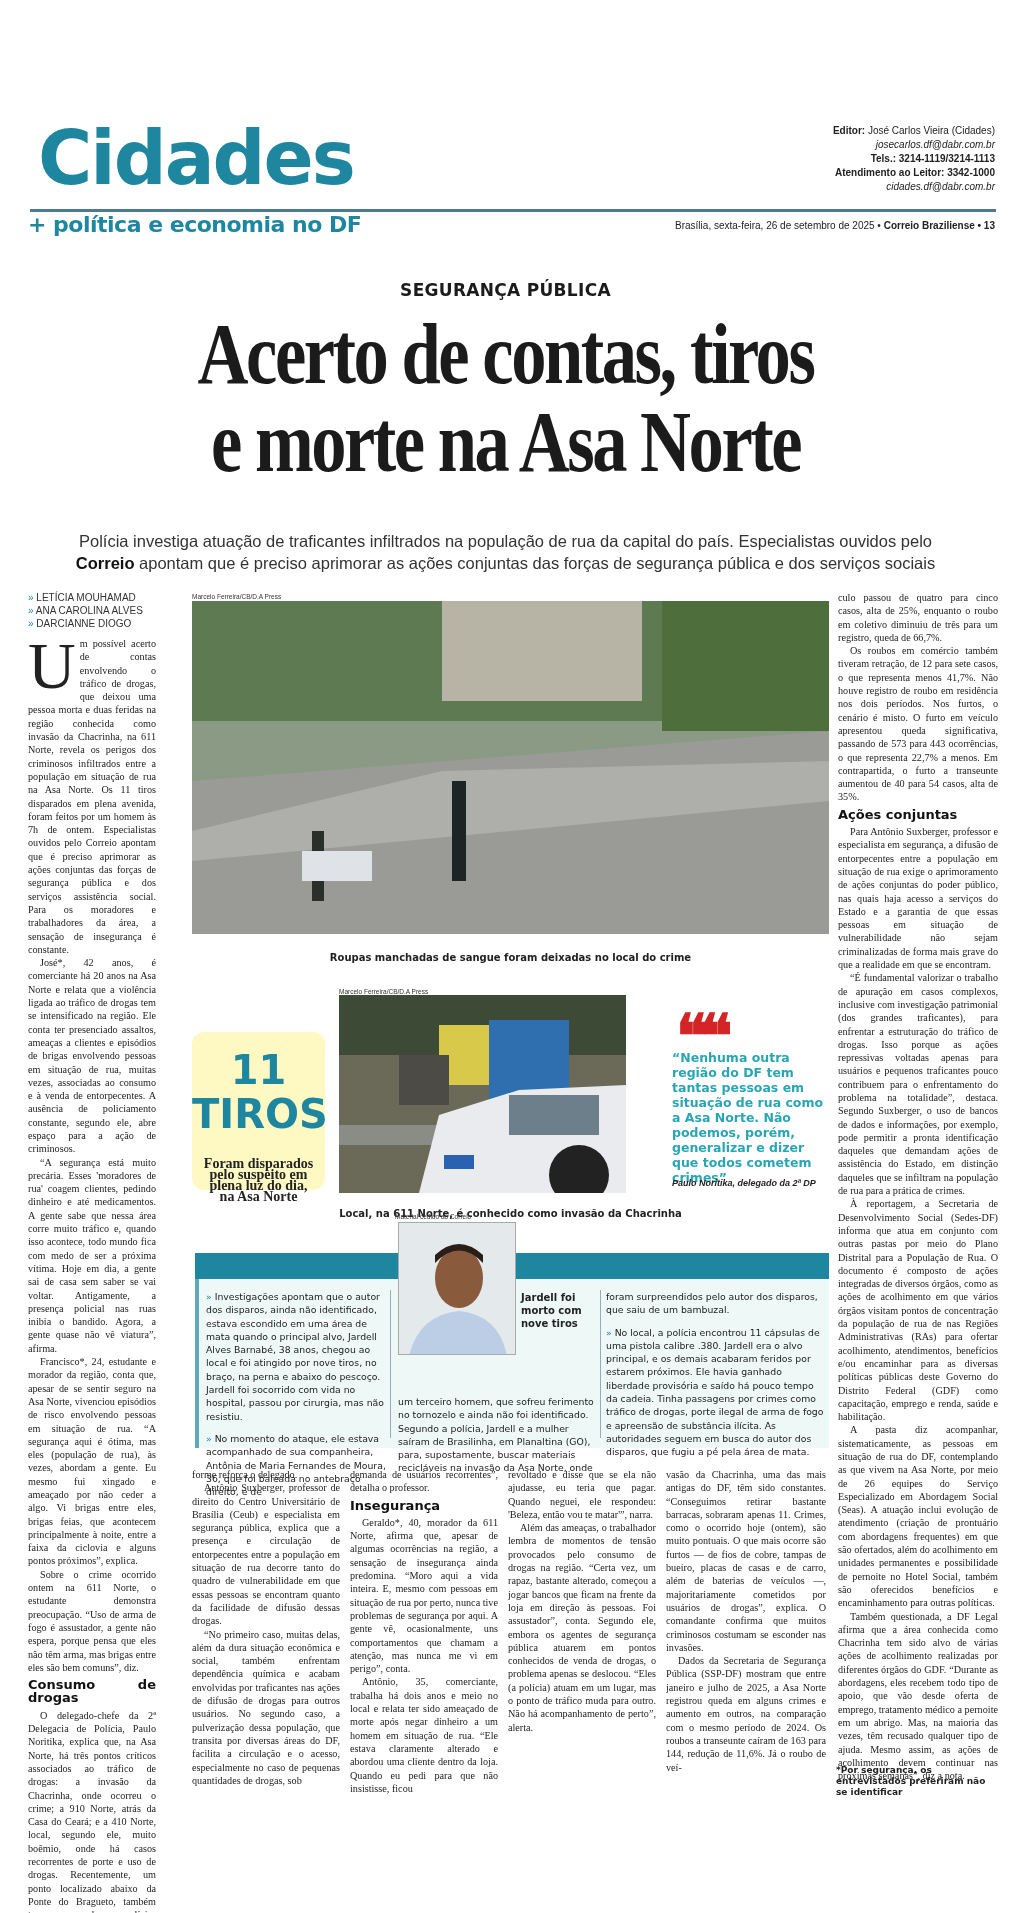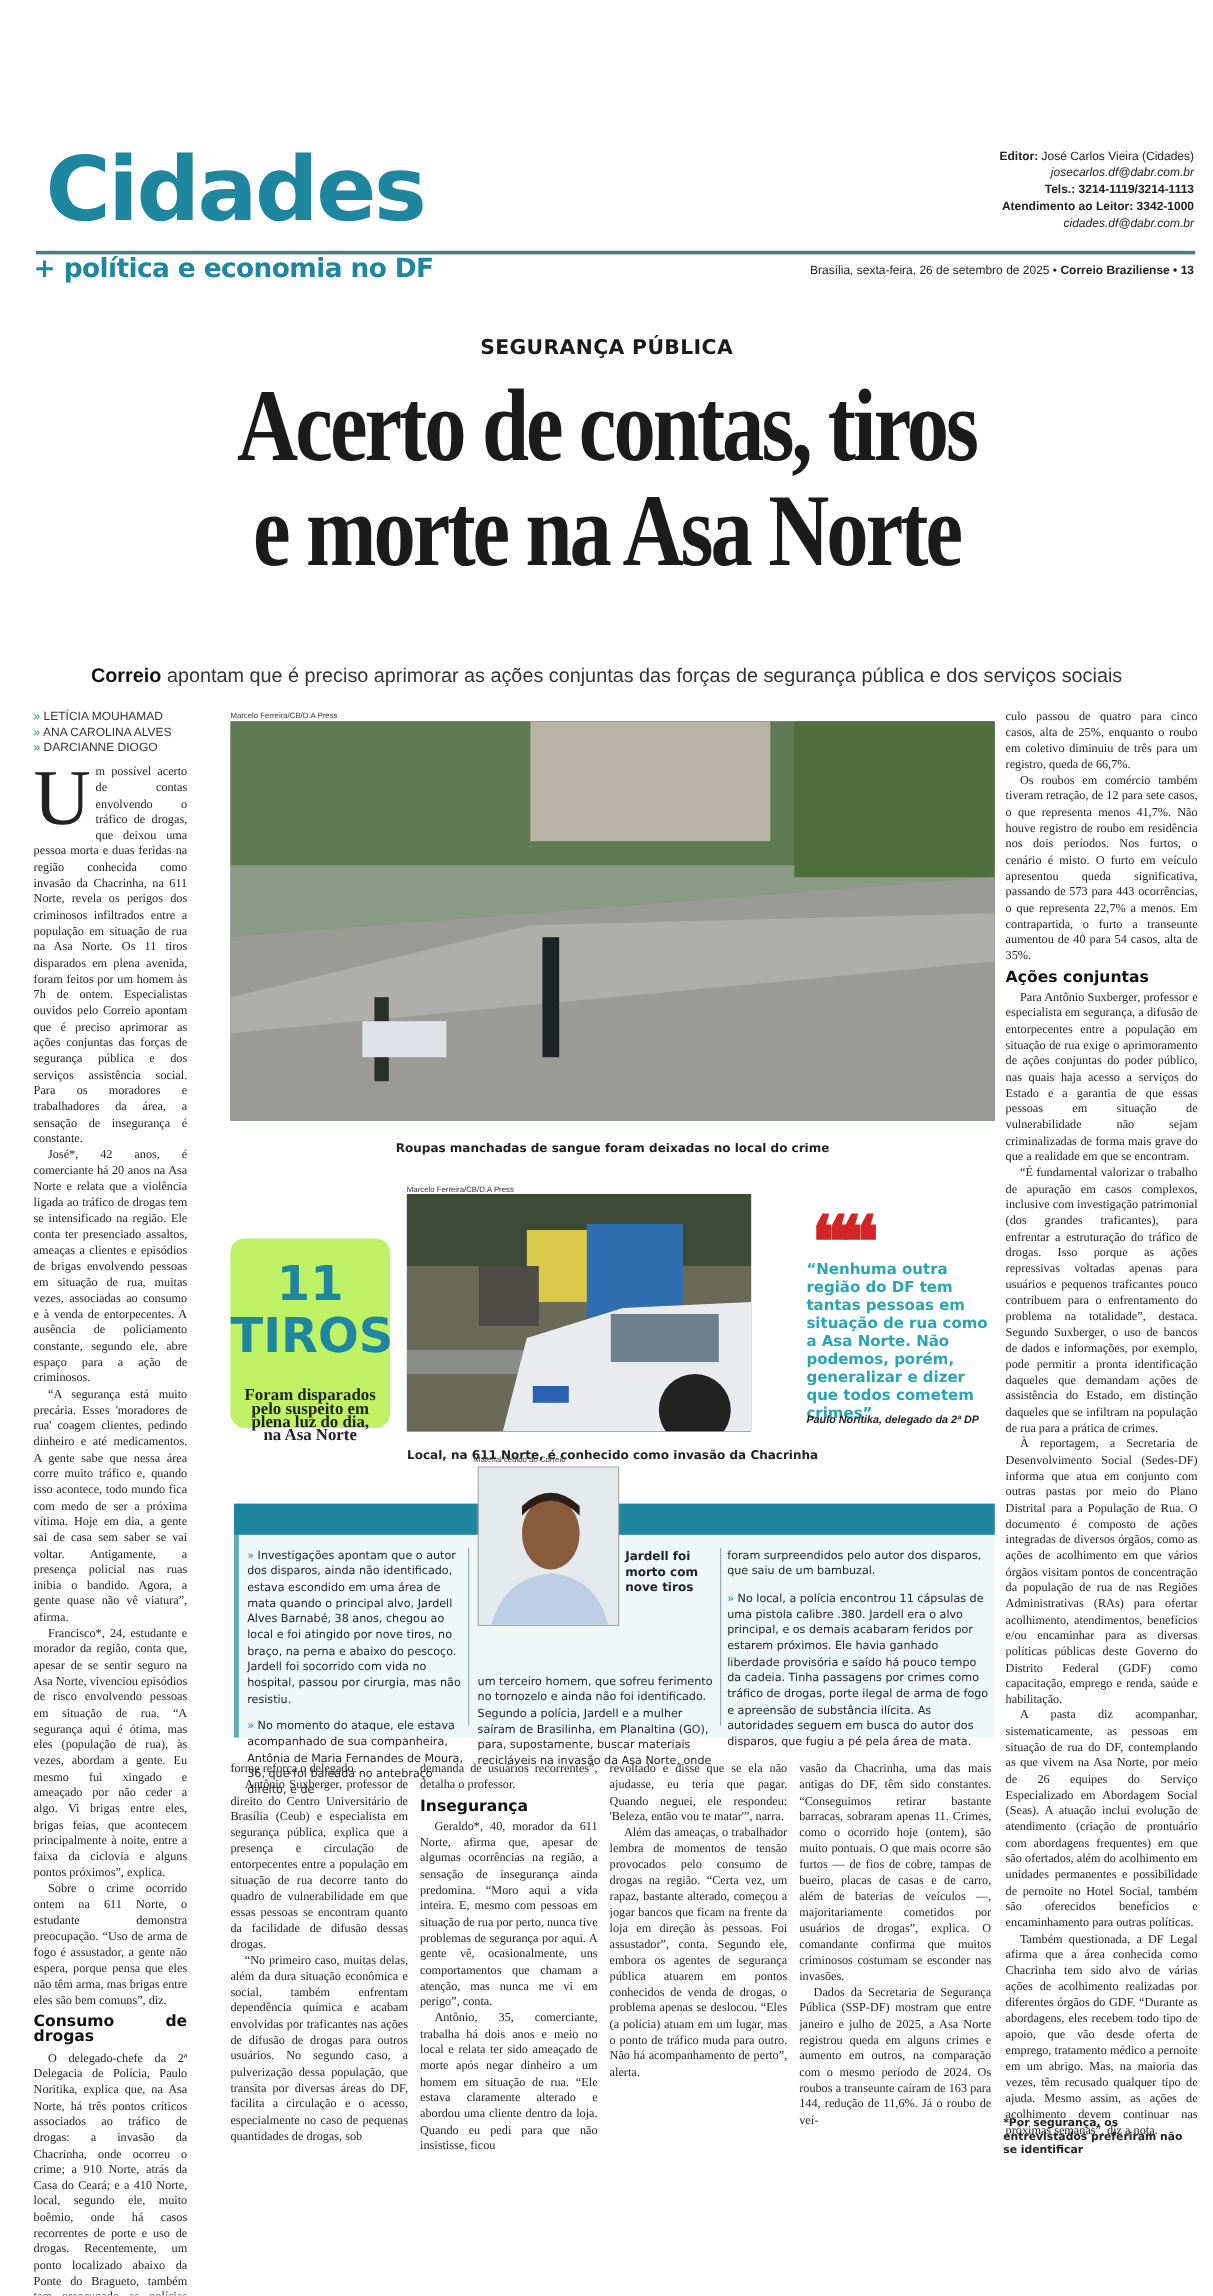--- a/index.html
+++ b/index.html
@@ -33,21 +33,21 @@
 
   .col-left { left: 28px; top: 637px; width: 128px; height: 1280px; overflow: hidden; }
   .col-right { left: 838px; top: 591px; width: 160px; height: 1200px; overflow: hidden; }
 
   
   .photo { background: #6a7a6a; overflow: hidden; }
   .photo-credit { font-family: "Liberation Sans", sans-serif; font-size: 6.5px; color: #333; }
   .caption { font-family: "DejaVu Sans", sans-serif; font-size: 10px; font-weight: bold; color: #222; text-align: center; }
 
   
-  .statbox { left: 192px; top: 1032px; width: 133px; height: 158px; background: #bef264; border-radius: 12px; text-align: center; }
+  .statbox { left: 192px; top: 1032px; width: 133px; height: 158px; background: #fef9c3; border-radius: 12px; text-align: center; }
   .stat-num { font-family: "DejaVu Sans", sans-serif; font-weight: bold; font-size: 40px; color: #1f86a0; line-height: 44px; margin-top: 16px; }
   .stat-unit { font-family: "DejaVu Sans", sans-serif; font-weight: bold; font-size: 40px; color: #1f86a0; line-height: 44px; }
   .stat-desc { font-family: Liberation Serif, serif; font-weight: bold; font-size: 14px; line-height: 11px; color: #222; margin-top: 22px; padding: 0 10px; }
 
   
   .quote-marks { left: 676px; top: 1016px; color: #d42526; font-family: "DejaVu Serif", serif; font-weight: bold; font-size: 60px; line-height: 40px; letter-spacing: -8px; }
   .quote-text { left: 672px; top: 1050px; width: 160px; font-family: "DejaVu Sans", sans-serif; font-weight: bold; font-size: 12.5px; line-height: 15px; color: #29a6b4; }
   .quote-attrib { left: 672px; top: 1178px; font-family: "Liberation Sans", sans-serif; font-style: italic; font-weight: bold; font-size: 9px; color: #222; }
 
   
@@ -83,21 +83,21 @@
   <b>Correio Braziliense</b>
   <b>• 13</b>
 </div>
 
 <div class="abs kicker">SEGURANÇA PÚBLICA</div>
 <div class="abs headline">
   <div>Acerto de contas, tiros</div>
   <div>e morte na Asa Norte</div>
 </div>
 <div class="abs subhead">
-  <br>
+  <span>Polícia investiga atuação de traficantes infiltrados na população de rua da capital do país. Especialistas ouvidos pelo</span><br>
   <b>Correio</b>
   <span>apontam que é preciso aprimorar as ações conjuntas das forças de segurança pública e dos serviços sociais</span>
 </div>
 
 <div class="abs bylines">
   <div>LETÍCIA MOUHAMAD</div>
   <div>ANA CAROLINA ALVES</div>
   <div>DARCIANNE DIOGO</div>
 </div>
 

